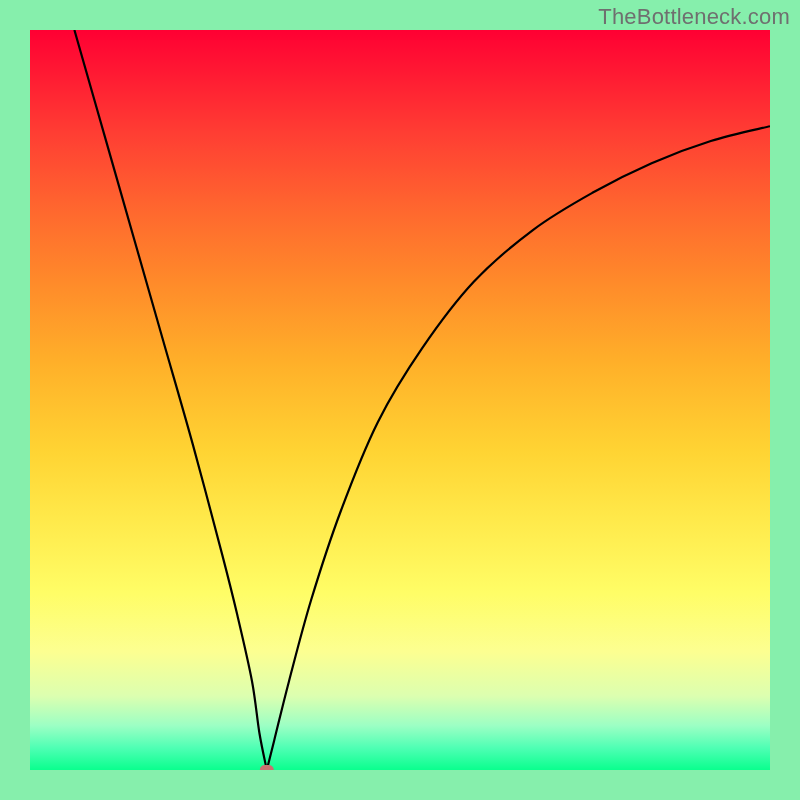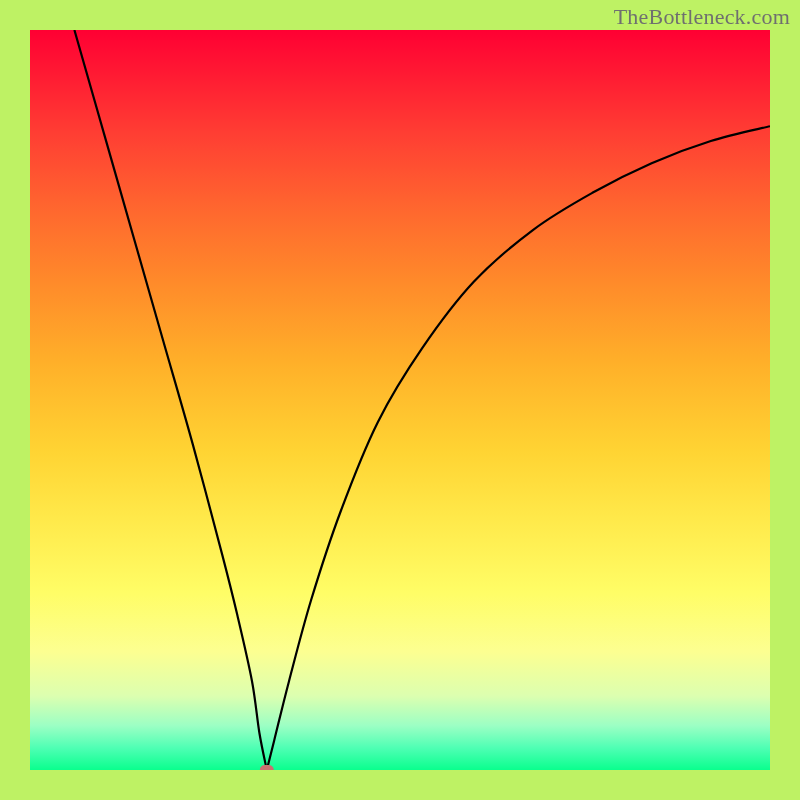--- a/index.html
+++ b/index.html
@@ -10,22 +10,21 @@
     background: #000;
     overflow: hidden;
     font-family: Arial, Helvetica, sans-serif;
   }
   .frame {
     position: absolute;
     top: 0;
     left: 0;
     width: 800px;
     height: 800px;
-    background: #bef264;
-    font-family: Liberation Serif, serif;
+    background: #86efac;
   }
   .plot {
     position: absolute;
     top: 30px;
     left: 30px;
     width: 740px;
     height: 740px;
     background: linear-gradient(to bottom,
       #ff0033 0%,
       #ff1a33 6%,

